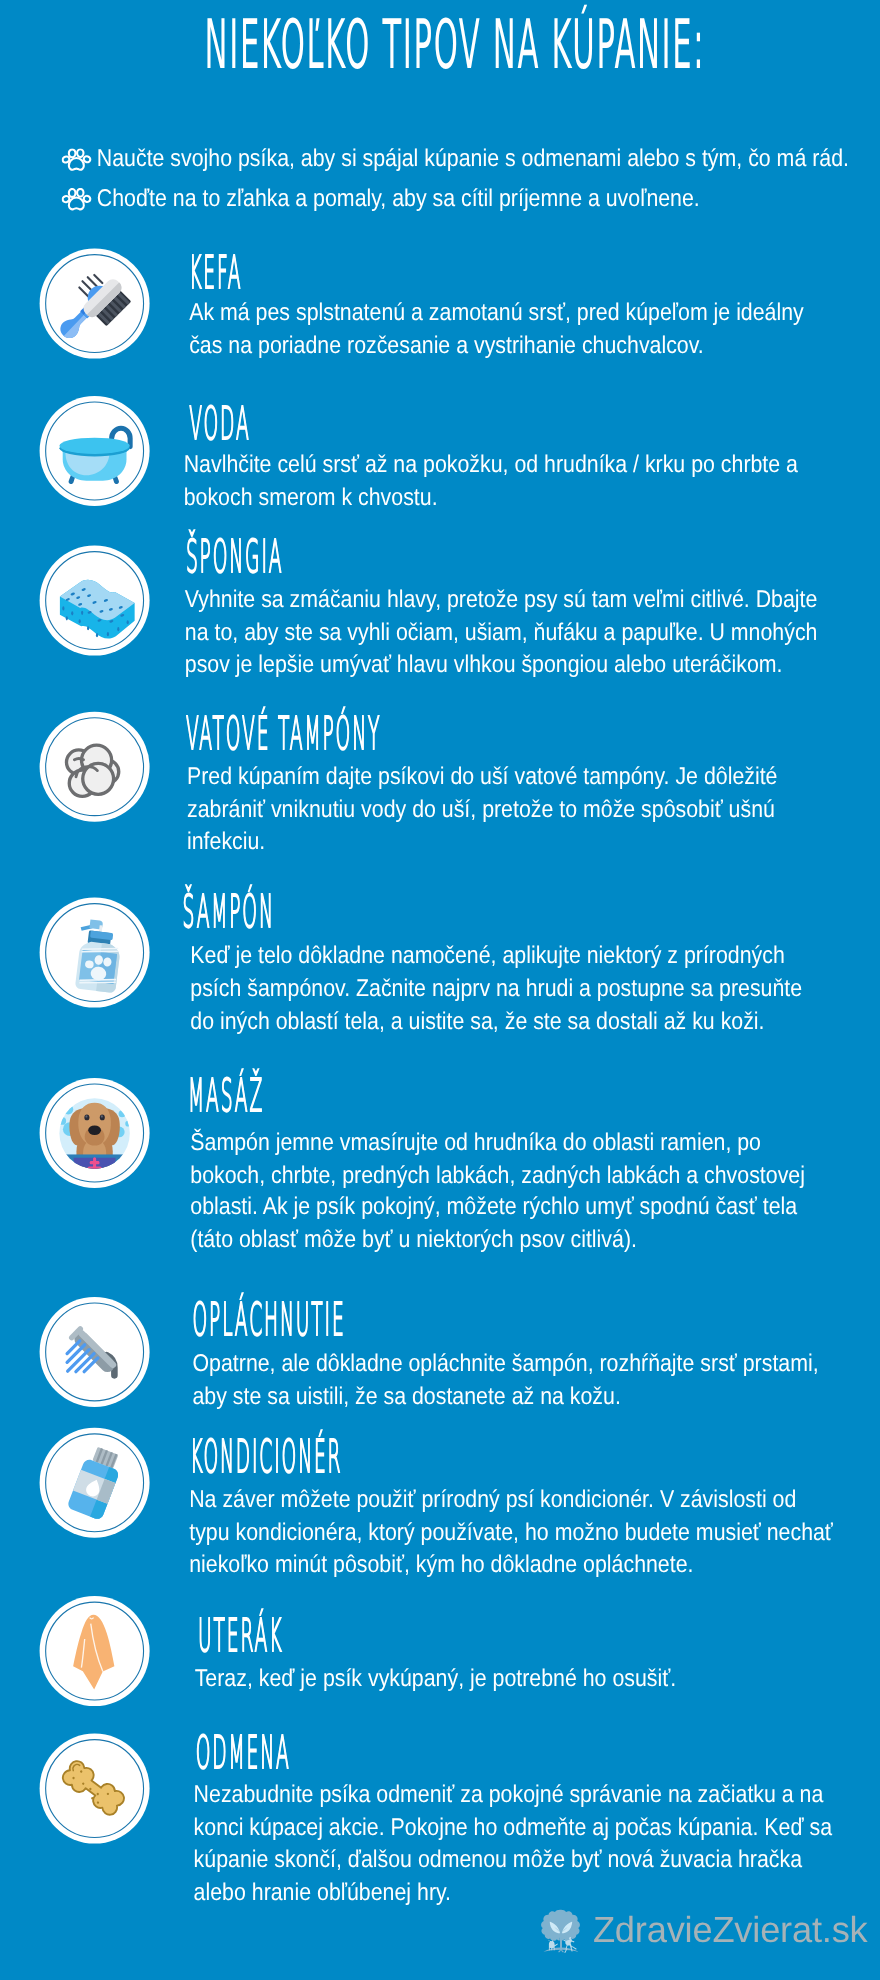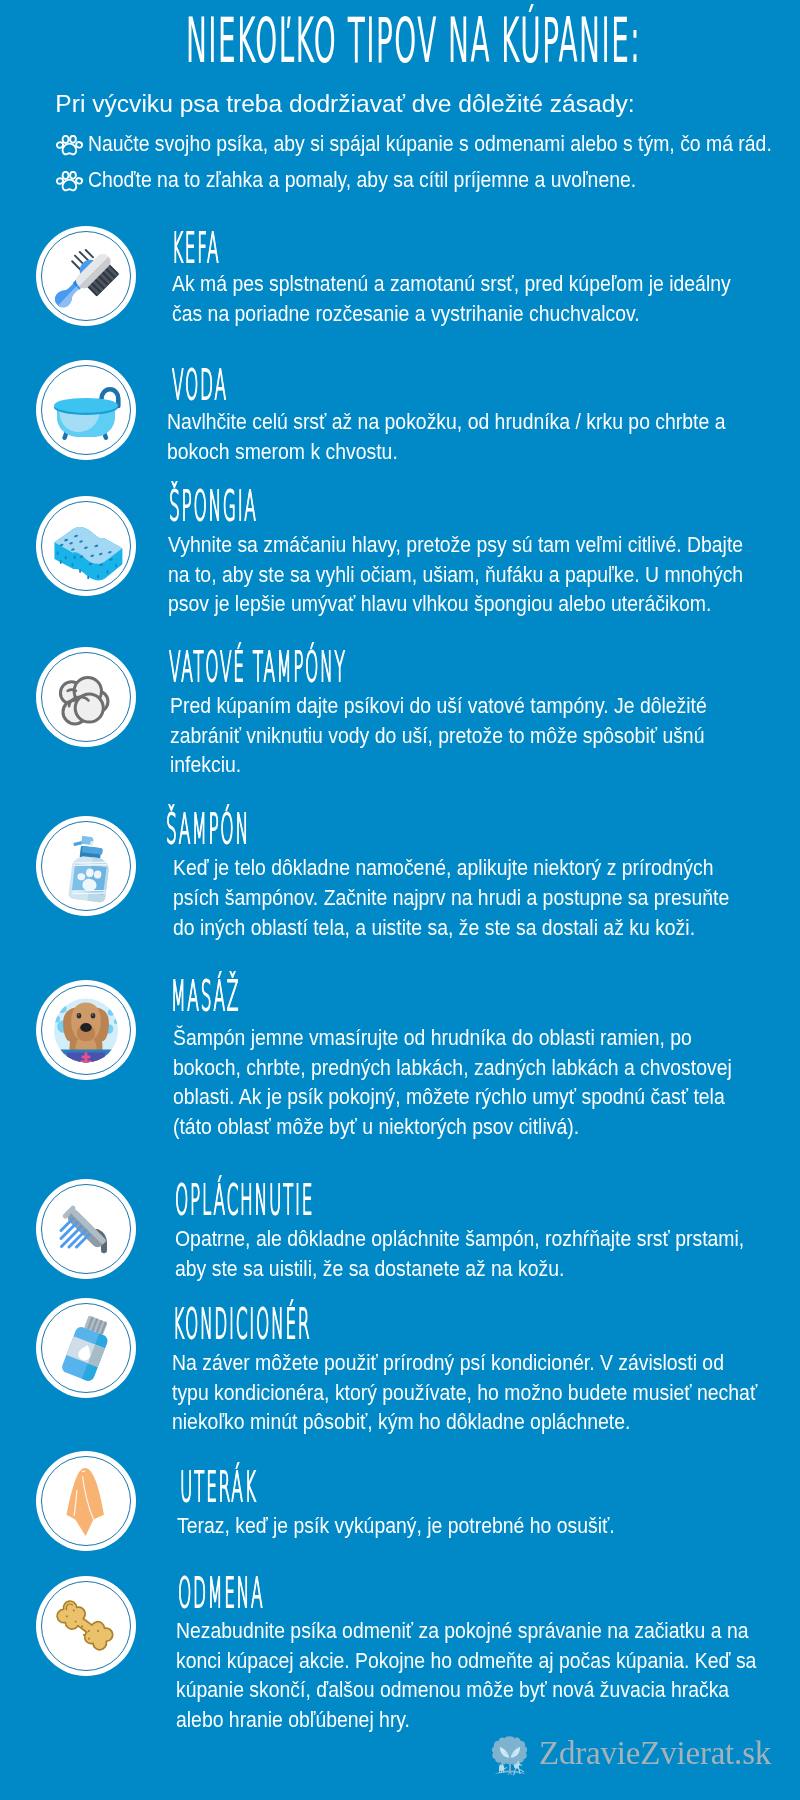--- a/index.html
+++ b/index.html
@@ -53,21 +53,21 @@
   .circle .gfx{position:absolute;left:5px;top:5px;width:90px;height:90px;}
 
   .shead{position:absolute;font-size:41px;letter-spacing:4.0px;transform:scaleX(0.415);
      -webkit-text-stroke:1.9px #fff;}
   .sbody{position:absolute;font-size:22px;color:#fff;white-space:nowrap;line-height:29.8px;
      transform:scaleX(0.882);transform-origin:0 0;}
 
   
   #footer{position:absolute;left:487px;top:1733px;width:300px;height:48px;}
   #footer .logomark{position:absolute;left:0;top:0;width:46px;height:46px;}
-  #footer .brand{position:absolute;left:52px;top:2px;font-family:Liberation Serif, serif;
+  #footer .brand{position:absolute;left:52px;top:2px;font-family:Liberation Sans, sans-serif;
      font-size:33px;color:#a6b2b7;letter-spacing:-0.2px;white-space:nowrap;}
 </style>
 </head>
 <body>
 
 <svg width="0" height="0" style="position:absolute" aria-hidden="true">
 <defs>
 
 <symbol id="ic-paw" viewBox="0 0 28 22">
   <g fill="none" stroke="#ffffff" stroke-width="1.9">
@@ -333,21 +333,20 @@
   <g fill="#bcdcec">
     <path d="M30.2 28.8c0.5-0.8 1.2-1.0 1.6-0.8 0.4 0.2 0.4 0.8 0.1 1.3 0.6 0.4 1.0 1.0 1.1 1.7l2.2 1.1-0.4 0.8-2.0-1.0c-0.2 0.5-0.6 0.9-1.1 1.2l1.0 3.3c0.6-0.1 1.3 0.1 1.9 0.5l2.6 1.8-0.5 0.7-2.5-1.7c-0.5-0.4-1.1-0.5-1.6-0.3l1.0 3.4-0.9 0.2-1.6-5.4c-0.4 0.1-0.8 0.1-1.2 0.1-0.3 0-0.7 0-1.0-0.1l-0.8 2.7c0.3 0.5 0.3 1.1 0.0 1.7l-1.3 2.4-0.8-0.4 1.3-2.3c0.2-0.4 0.2-0.8-0.1-1.1l1.0-3.4c-0.8-0.5-1.3-1.3-1.3-2.2 0-0.3 0.1-0.6 0.2-0.9l-2.0-0.9 0.4-0.8 2.2 1.0c0.6-0.5 1.4-0.8 2.3-0.8 0.3 0 0.5 0 0.8 0.1z"></path>
   </g>
 </symbol>
 </defs>
 </svg>
 <div class="page">
 
   <div id="title" class="hand">NIEKOĽKO TIPOV NA KÚPANIE:</div>
 
-  <div class="lead">Pri výcviku psa treba dodržiavať dve dôležité zásady:</div>
 
   <div id="bullets">
       <div class="bullet" style="top: 131px;">
         <svg class="pawico">
           <use href="#ic-paw"></use>
         </svg>
         <span class="btxt">Naučte svojho psíka, aby si spájal kúpanie s odmenami alebo s tým, čo má rád.</span>
       </div>
       <div class="bullet" style="top: 167px;">
         <svg class="pawico">

